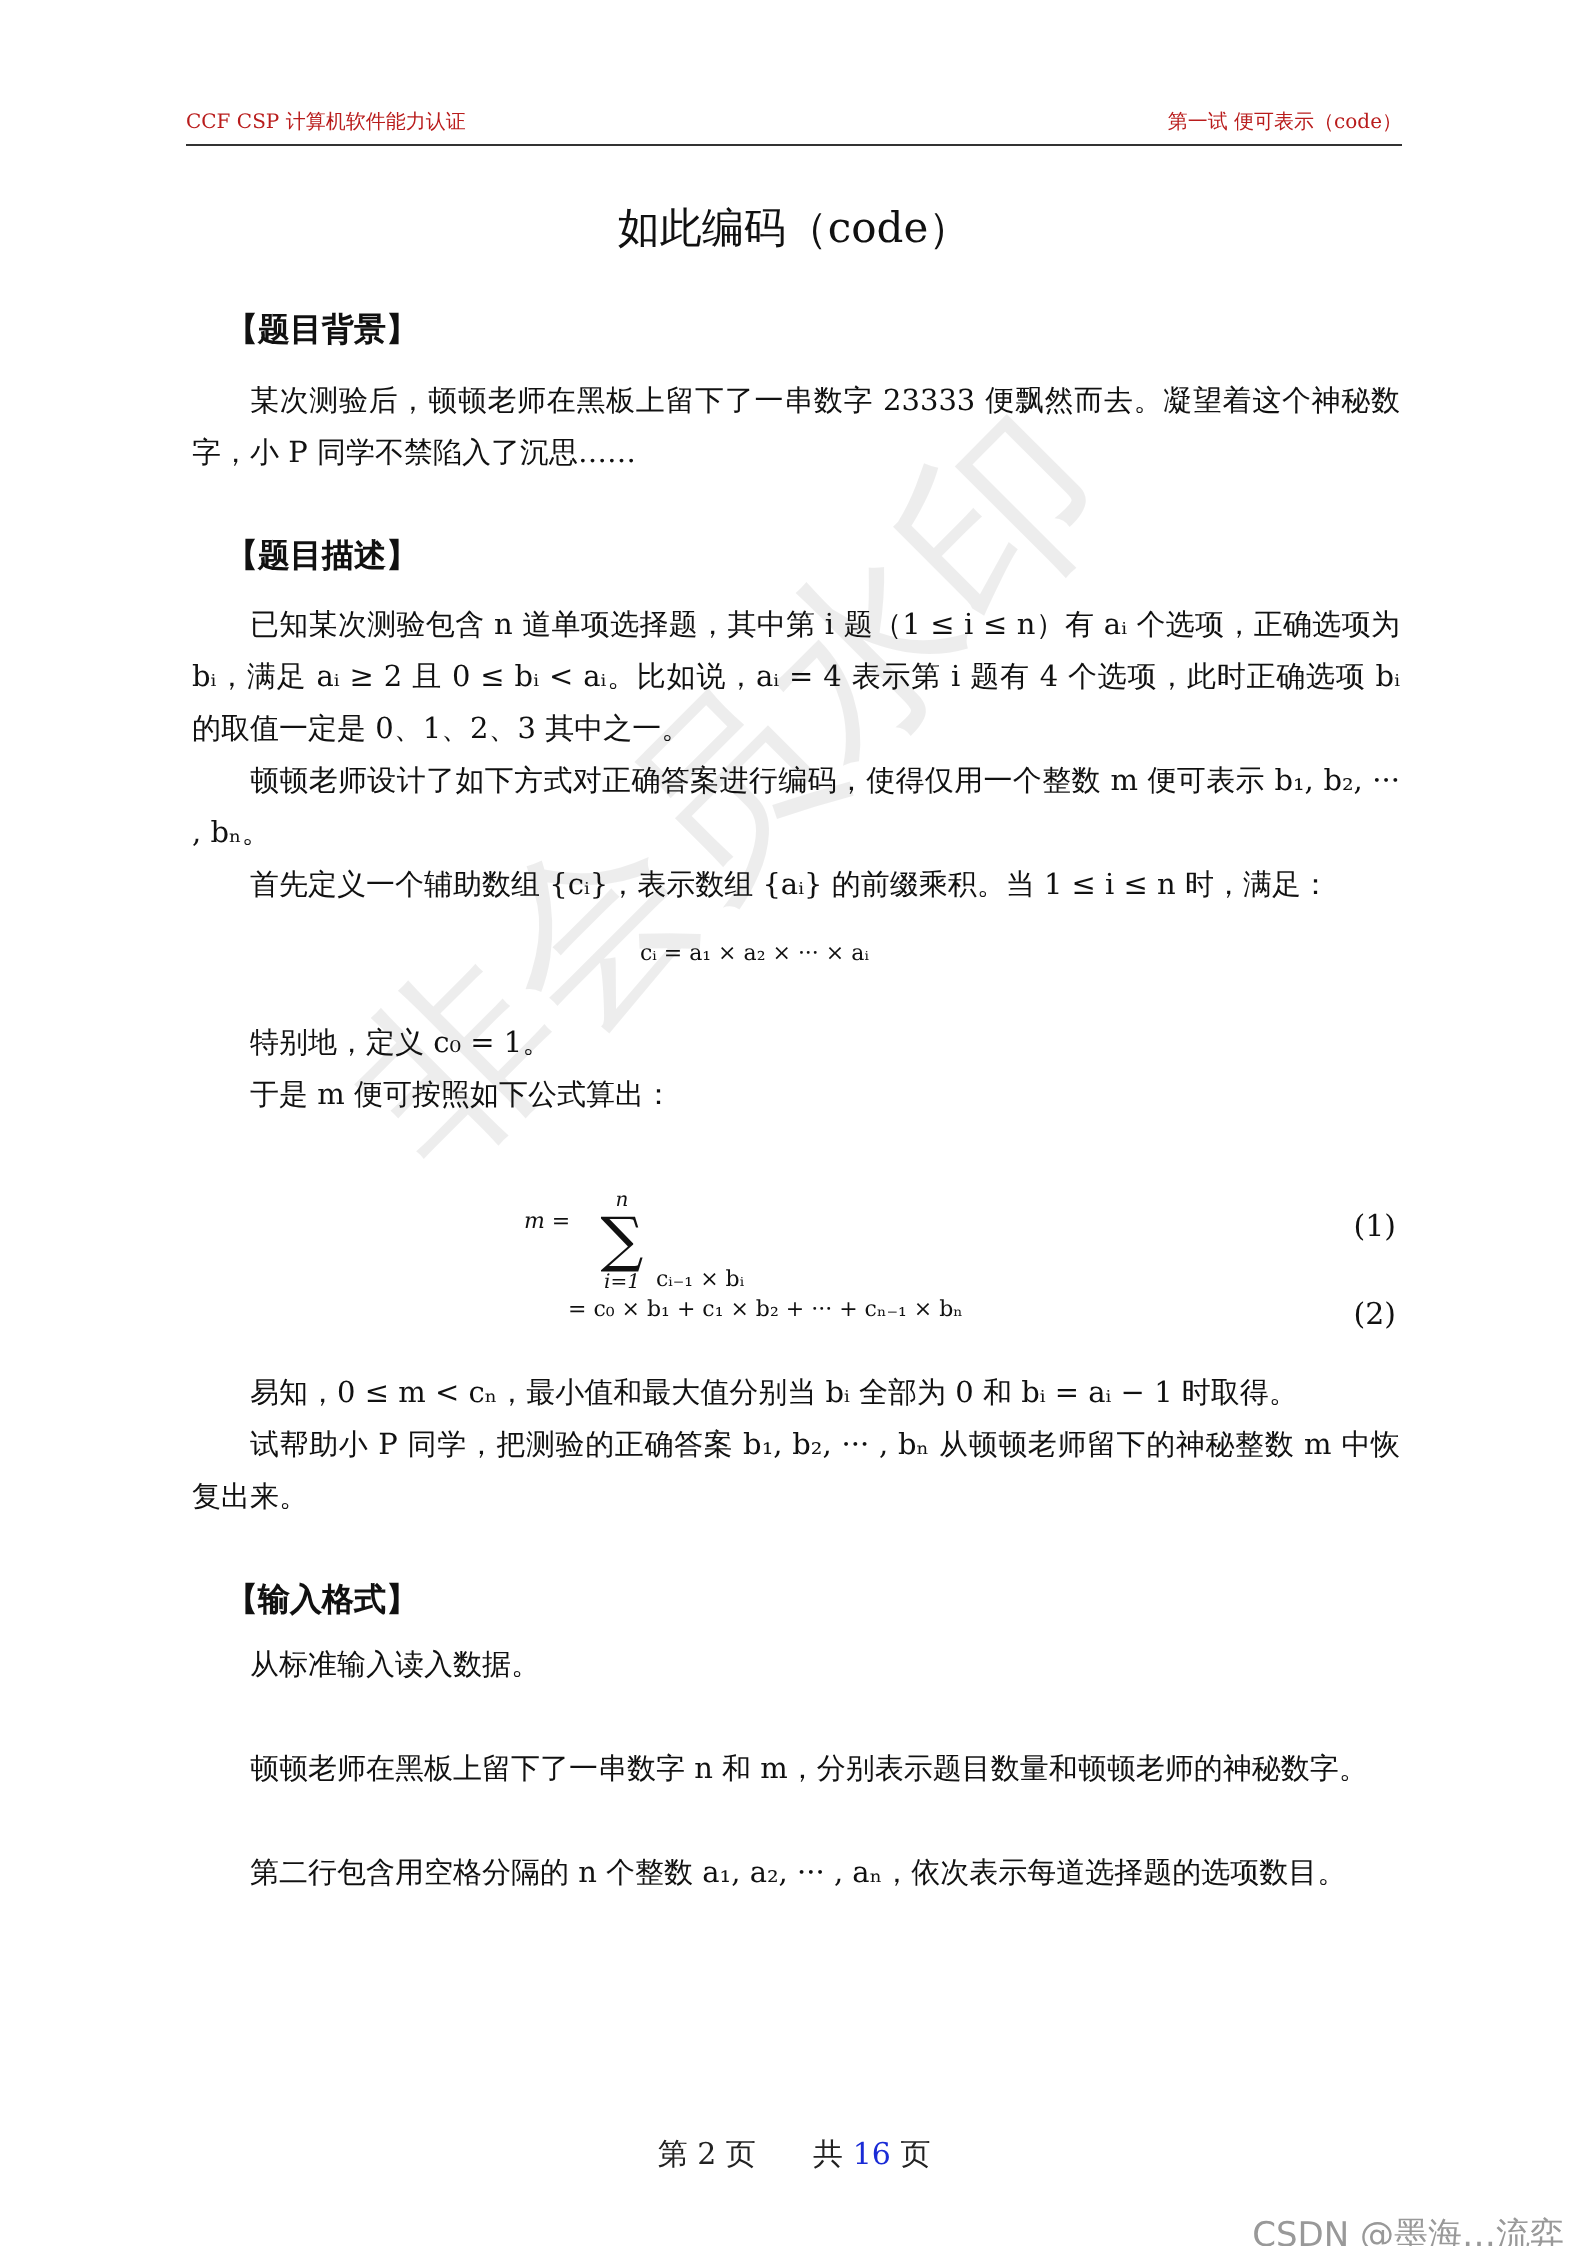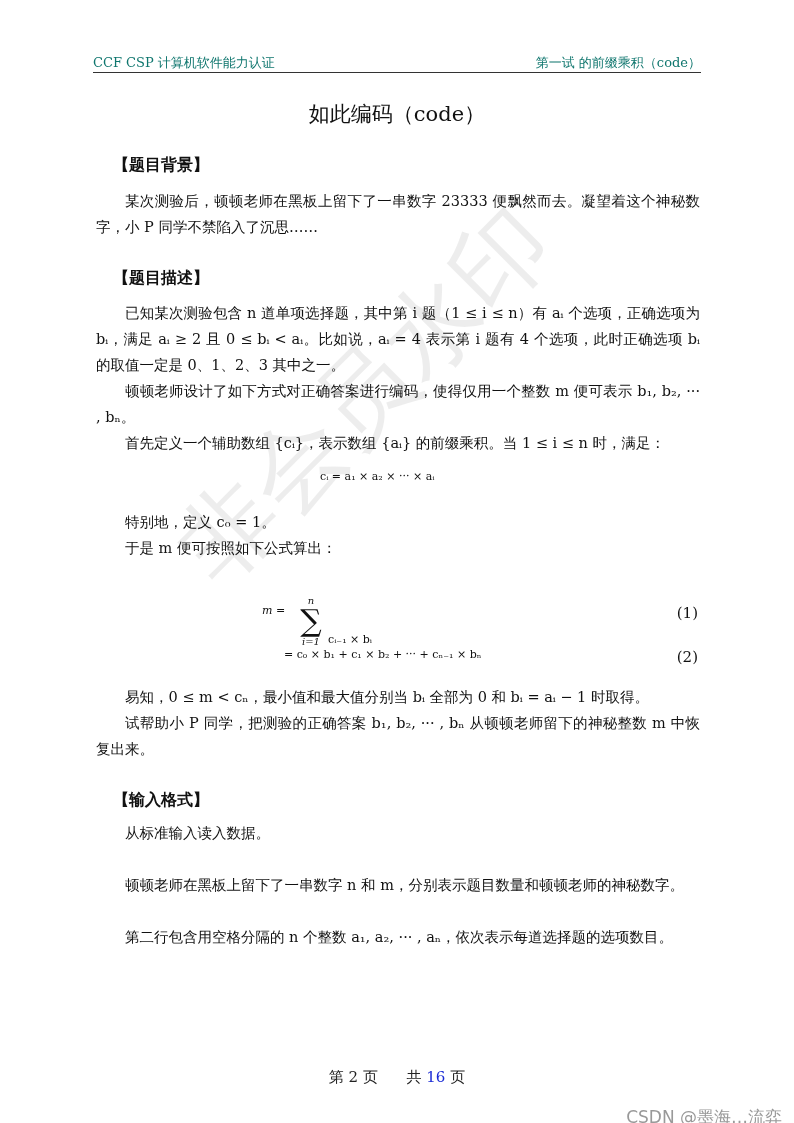--- a/index.html
+++ b/index.html
@@ -1,20 +1,20 @@
 <!DOCTYPE html>
 <html><head>
 <meta charset="utf-8">
 <style>
   html, body { margin:0; padding:0; background:#ffffff; }
   body { width:794px; height:1123px; position:relative; overflow:hidden;
          font-family:"DejaVu Serif","Liberation Serif",serif; color:#111; }
   .page { position:absolute; left:0; top:0; width:794px; height:1123px; }
   .hdr { position:absolute; left:93px; right:93px; top:52px; height:20px;
-         font-size:13px; color:#0f766e; border-bottom:1.5px solid #333; }
+         font-size:10px; color:#b91c1c; border-bottom:1.5px solid #333; }
   .hdr .l { position:absolute; left:0; top:2px; }
   .hdr .r { position:absolute; right:0; top:2px; }
   .title { position:absolute; left:0; right:0; top:100px; text-align:center;
            font-size:21px; font-family:"DejaVu Sans","Liberation Sans",sans-serif; }
   .title .paren { font-family:"DejaVu Serif","Liberation Serif",serif; font-weight:normal;text-align:center; }
   .sec { position:absolute; left:113px; font-size:16px; font-weight:bold;
          font-family:Liberation Sans, sans-serif; }
   .p { position:absolute; left:96px; width:604px; font-size:14.5px; line-height:26px; text-align:justify; }
   .ind { text-indent:29px; }
   .eq { position:absolute; font-size:11px; font-style:italic; }
@@ -32,21 +32,21 @@
 </style>
 </head>
 <body>
 
 <div class="page">
 
   <div class="wm">非会员水印</div>
 
   <div class="hdr">
     <span class="l">CCF CSP 计算机软件能力认证</span>
-    <span class="r">第一试 的前缀乘积（code）</span>
+    <span class="r">第一试 便可表示（code）</span>
   </div>
 
   <div class="title">
     <span>如此编码</span><span class="paren">（code）</span>
   </div>
 
   <div class="sec" style="top:155px">【题目背景】</div>
   <div class="p ind" style="top:188px">某次测验后，顿顿老师在黑板上留下了一串数字 23333 便飘然而去。凝望着这个神秘数字，小 P 同学不禁陷入了沉思……</div>
 
   <div class="sec" style="top:268px">【题目描述】</div>

